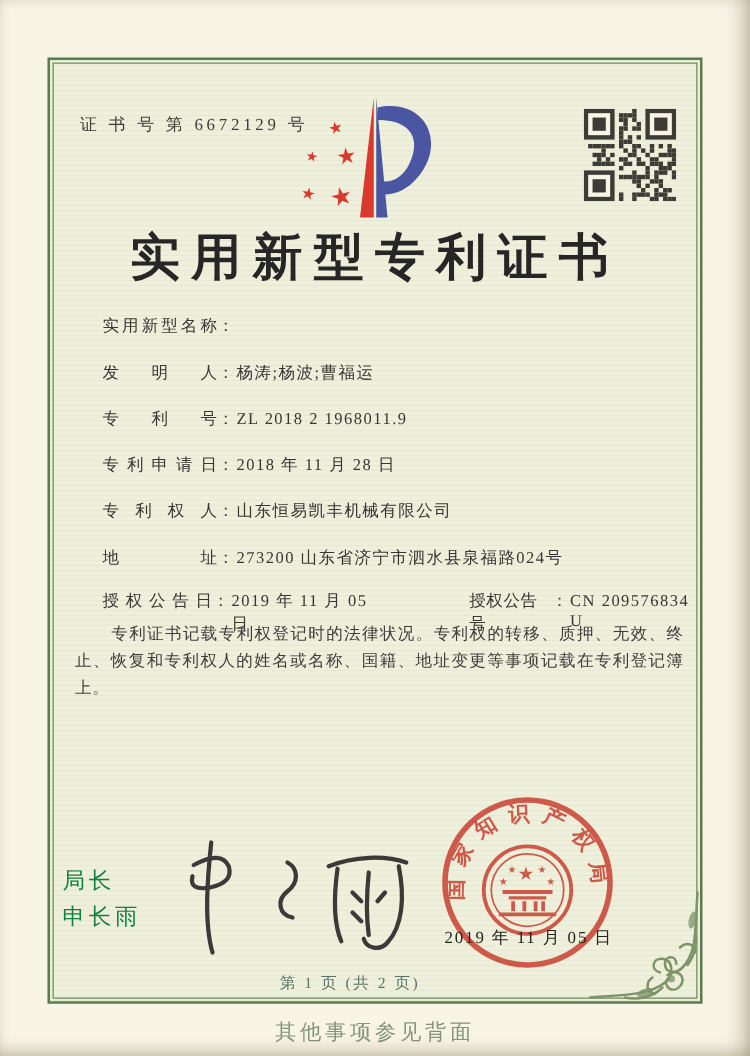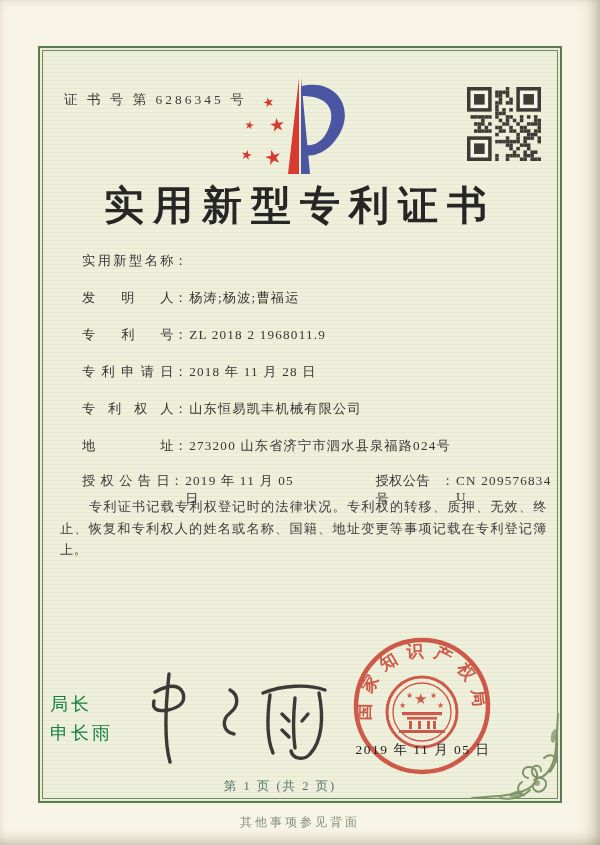--- a/index.html
+++ b/index.html
@@ -58,31 +58,31 @@
     position:absolute;left:350px;top:741px;width:146px;text-align:center;z-index:4;
     font-size:13.5px;color:#222;letter-spacing:1.5px;
   }
   .ornament{position:absolute;left:470px;top:710px;z-index:1;}
   .pageno{
     position:absolute;left:38px;top:778px;width:484px;text-align:center;z-index:2;
     font-size:12.5px;color:#55736a;letter-spacing:2px;
   }
   .backnote{
     position:absolute;left:0;top:814px;width:600px;text-align:center;z-index:2;
-    font-size:12px;color:#84927a;letter-spacing:3px;
+    font-size:17px;color:#84927a;letter-spacing:3px;
   }
 </style>
 </head>
 <body>
 
 <div class="scan">
 
   <div class="frame"></div>
 
-  <div class="certno">证 书 号 第 6286345 号</div>
+  <div class="certno">证 书 号 第 6672129 号</div>
 
   <div class="logo">
     <svg width="118" height="112" viewBox="0 0 118 112">
       <g fill="#d93a30">
         <text x="28" y="38" font-size="13" transform="rotate(-15 28 38)">★</text>
         <text x="8" y="58" font-size="11" transform="rotate(10 8 58)">★</text>
         <text x="34" y="62" font-size="18" transform="rotate(-8 34 62)">★</text>
         <text x="4" y="88" font-size="13" transform="rotate(12 4 88)">★</text>
         <text x="30" y="96" font-size="20" transform="rotate(-14 30 96)">★</text>
       </g>

